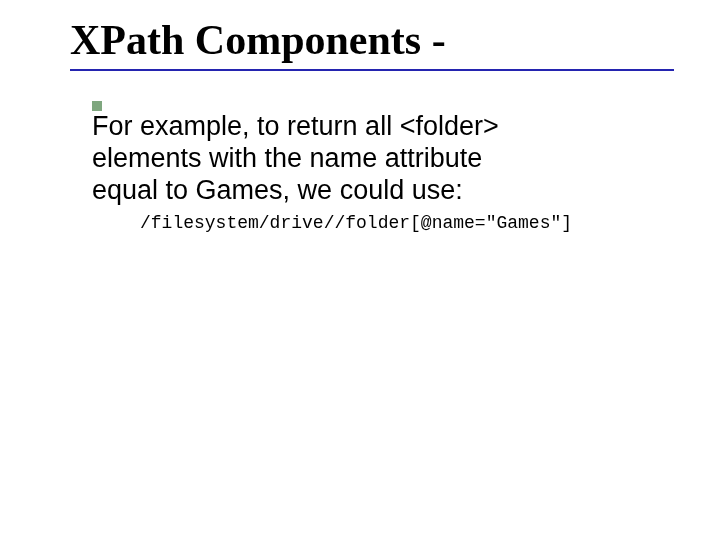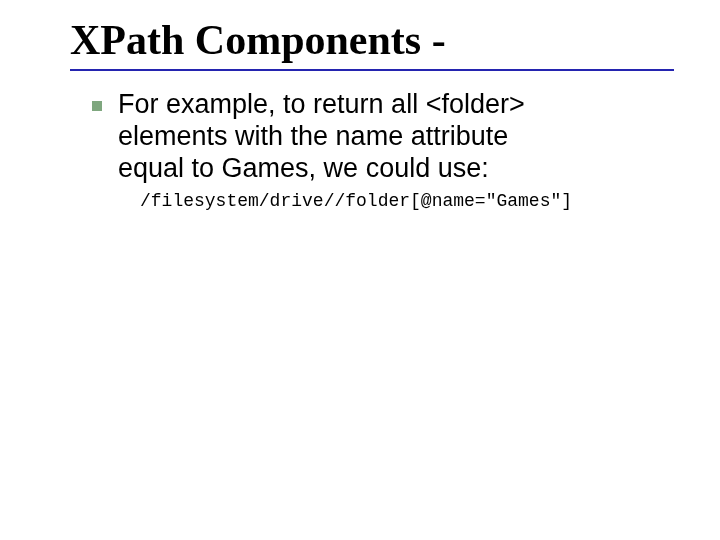--- a/index.html
+++ b/index.html
@@ -31,20 +31,21 @@
     background: #2424b0;
     width: 604px;
     margin: 0 0 18px 0;
   }
   .body {
     padding-left: 22px;
   }
   .bullet-row {
     display: flex;
     align-items: flex-start;
+    flex-direction: column;
   }
   .bullet {
     flex: 0 0 auto;
     width: 10px;
     height: 10px;
     background: #7fa77f;
     margin-top: 12px;
     margin-right: 16px;
   }
   .bullet-text {

